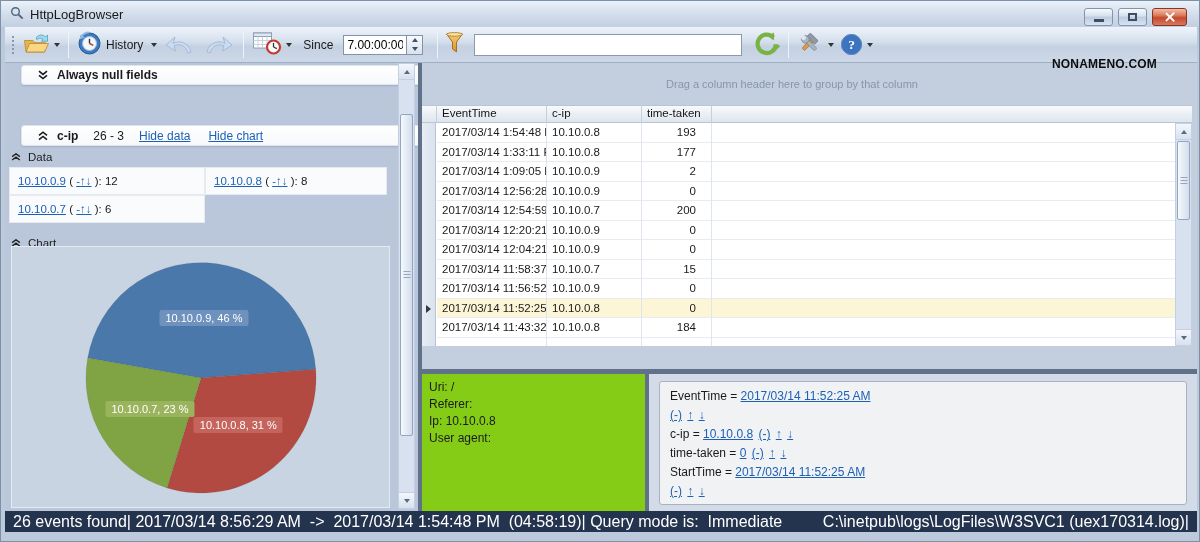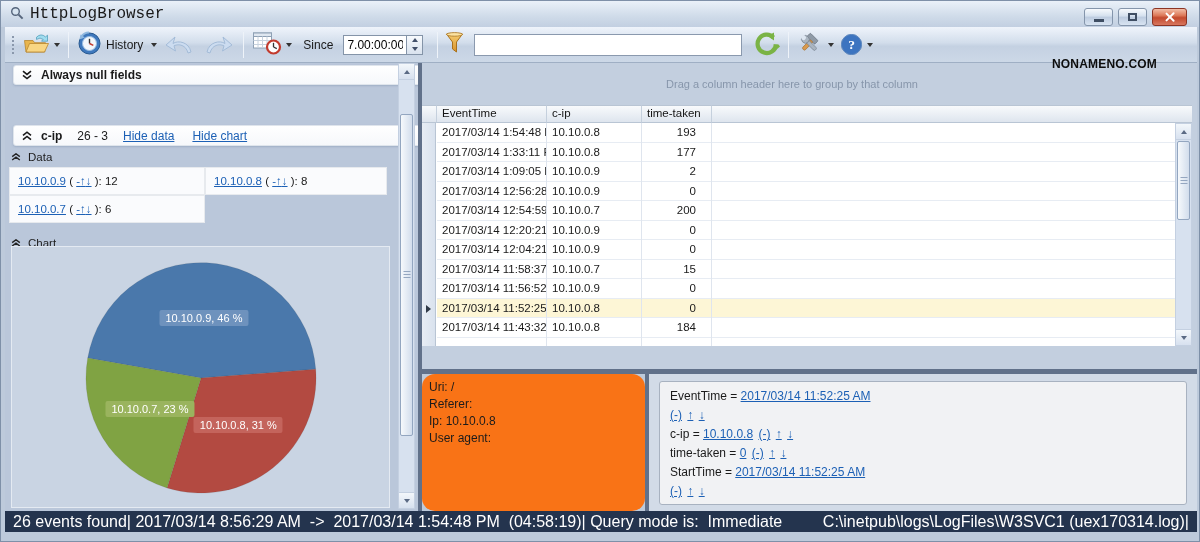--- a/index.html
+++ b/index.html
@@ -7,21 +7,21 @@
   a.lnk { color:#1c60b5; text-decoration:underline; cursor:pointer; }
   .window {
     position:relative; width:1200px; height:542px; margin:0 auto;
     background:#bdcadb; border:1px solid #7e90a8; overflow:hidden;
     font-size:12px; color:#1a1a1a;
   }
   
   .titlebar { position:absolute; left:0; top:0; width:100%; height:26px;
     background:linear-gradient(#eaf1f9,#cfdbe9 60%,#c2cfe1); display:flex; align-items:center; }
   .app-icon { margin:0 6px 0 9px; }
-  .title-text { font-size:16px; color:#1a1a1a;font-family:Liberation Mono, monospace; }
+  .title-text { font-size:13px; color:#1a1a1a; }
   .win-btns { position:absolute; top:7px; right:12px; display:flex; gap:5px; }
   .wbtn { width:29px; height:18px; border:1px solid #8495ab; border-radius:3px;
     background:linear-gradient(#f7fafd,#d4e0ee 45%,#bccbdf 50%,#d8e4f2);
     display:flex; align-items:center; justify-content:center; cursor:pointer; }
   .wbtn.close { width:35px; border-color:#8c3424;
     background:linear-gradient(#f2bda6,#dd7a5a 40%,#c34a2e 55%,#d8775f); position:relative; }
   .glyph-min { width:10px; height:3px; background:#3f4e63; margin-top:7px; }
   .glyph-max { width:9px; height:8px; border:2px solid #3f4e63; }
   .glyph-x { position:relative; width:12px; height:12px; }
   .glyph-x::before,.glyph-x::after { content:""; position:absolute; left:5px; top:0;
@@ -45,23 +45,23 @@
   .spin { display:flex; flex-direction:column; width:16px; height:20px;
     border:1px solid #8494a8; border-left:none; background:linear-gradient(#f7fafd,#d9e2ee); cursor:pointer;}
   .spin div { flex:1; display:flex; align-items:center; justify-content:center; }
   .tri-up { width:0;height:0;border-left:3.5px solid transparent;border-right:3.5px solid transparent;border-bottom:4px solid #42506a; }
   .tri-dn { width:0;height:0;border-left:3.5px solid transparent;border-right:3.5px solid transparent;border-top:4px solid #42506a; }
   .search-input { width:268px; height:22px; border:1px solid #8a99ae; margin-left:10px;
     font-size:12px; padding:0 4px; font-family:"Liberation Sans",sans-serif; }
   
   .left-panel { position:absolute; left:4px; top:62px; width:413px; height:448px; background:#bac7da; }
   .lp-content { position:absolute; left:4px; top:2px; width:386px; height:444px; }
-  .bar { position:absolute; left:4px; width:426px; background:linear-gradient(#ffffff,#f6f8fb);
+  .bar { position:absolute; left:12px; width:426px; background:linear-gradient(#ffffff,#f6f8fb);
     border:1px solid #dfe5ec; border-radius:3px; box-shadow:0 1px 2px rgba(110,130,160,.35);
-    display:flex; align-items:center; padding:0 7px; }
+    display:flex; align-items:center; padding:0 15px; }
   .bar b { font-size:12px; }
   .subhdr { position:absolute; left:2px; display:flex; align-items:center; font-size:11.5px; color:#1d1d1d; }
   .data-grid { position:absolute; left:0; top:102px; width:378px; display:grid;
     grid-template-columns:196px 182px; }
   .data-cell { height:28px; background:#fafbfd; border:1px solid #e7eaee; display:flex;
     align-items:center; padding:0 8px; font-size:11.5px; white-space:pre; }
   .chart-box { position:absolute; left:2px; top:181px; width:379px; height:262px;
     background:#c9d4e3; border:1px solid #e4eaf2; }
   .chip { position:absolute; transform:translate(-50%,-50%); font-size:11px; color:#fff;
     padding:2px 6px; border-radius:2px; white-space:nowrap; }
@@ -98,21 +98,21 @@
   .sb-up { top:0; border-bottom:1px solid #c4d0e1; } .sb-dn { bottom:0; border-top:1px solid #c4d0e1; }
   .sb-tri-up { width:0;height:0;border-left:3.5px solid transparent;border-right:3.5px solid transparent;border-bottom:4.5px solid #5a6a84; }
   .sb-tri-dn { width:0;height:0;border-left:3.5px solid transparent;border-right:3.5px solid transparent;border-top:4.5px solid #5a6a84; }
   .sb-thumb { position:absolute; left:1px; right:1px; border:1px solid #93a6c0; border-radius:2px;
     background:linear-gradient(to right,#f6f9fc,#d2ddec); cursor:grab; }
   .sb-thumb::after { content:""; position:absolute; left:50%; top:50%; width:7px; height:8px;
     transform:translate(-50%,-50%);
     background:repeating-linear-gradient(#94a6c0 0 1px,transparent 1px 3px); }
   
   .detail-left { position:absolute; left:421px; top:373px; width:223px; height:137px;
-    background:#f97316; padding:5px 0 0 7px;border-radius:13px; }
+    background:#84cc16; padding:5px 0 0 7px; }
   .detail-left div { font-size:12px; line-height:17px; color:#1b1b1b; }
   .detail-right { position:absolute; left:648px; top:373px; width:548px; height:137px; background:#d2dbe7; }
   .groupbox { position:absolute; left:10px; top:7px; right:10px; bottom:6px; background:#f1f2f4;
     border:1px solid #a8b2c0; border-radius:3px; padding:5px 10px; overflow:hidden; }
   .dr-line { font-size:12px; line-height:19px; white-space:pre; }
   .dr-line a.lnk { margin-right:2px; }
   
   .statusbar { position:absolute; left:4px; top:510px; width:1192px; height:21px; background:#24344e;
     color:#fff; display:flex; align-items:center; justify-content:space-between;
     padding:0 8px; font-size:16px; white-space:pre; }

